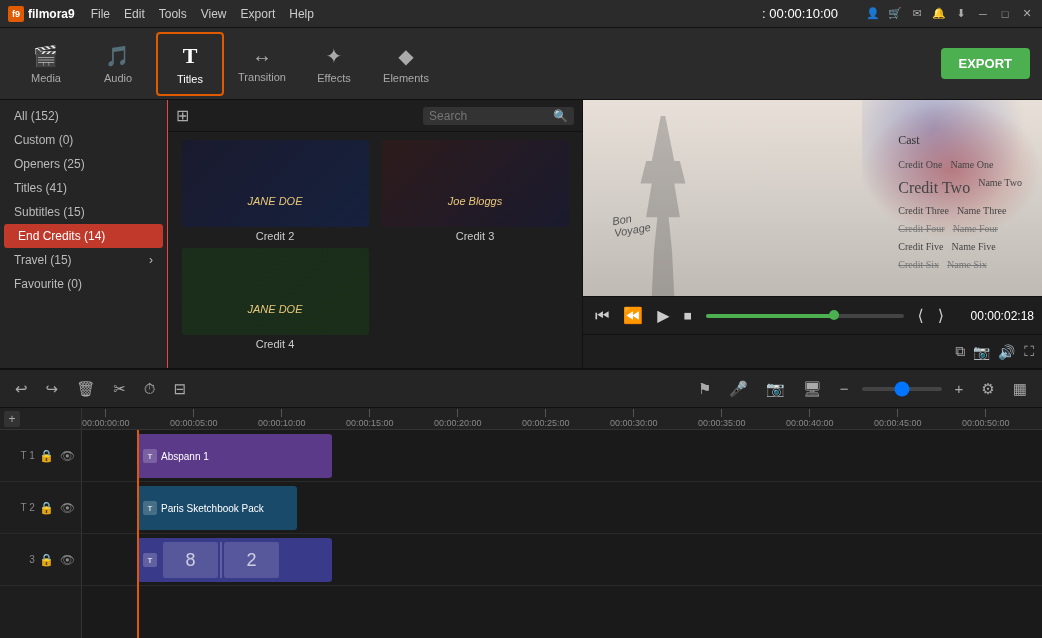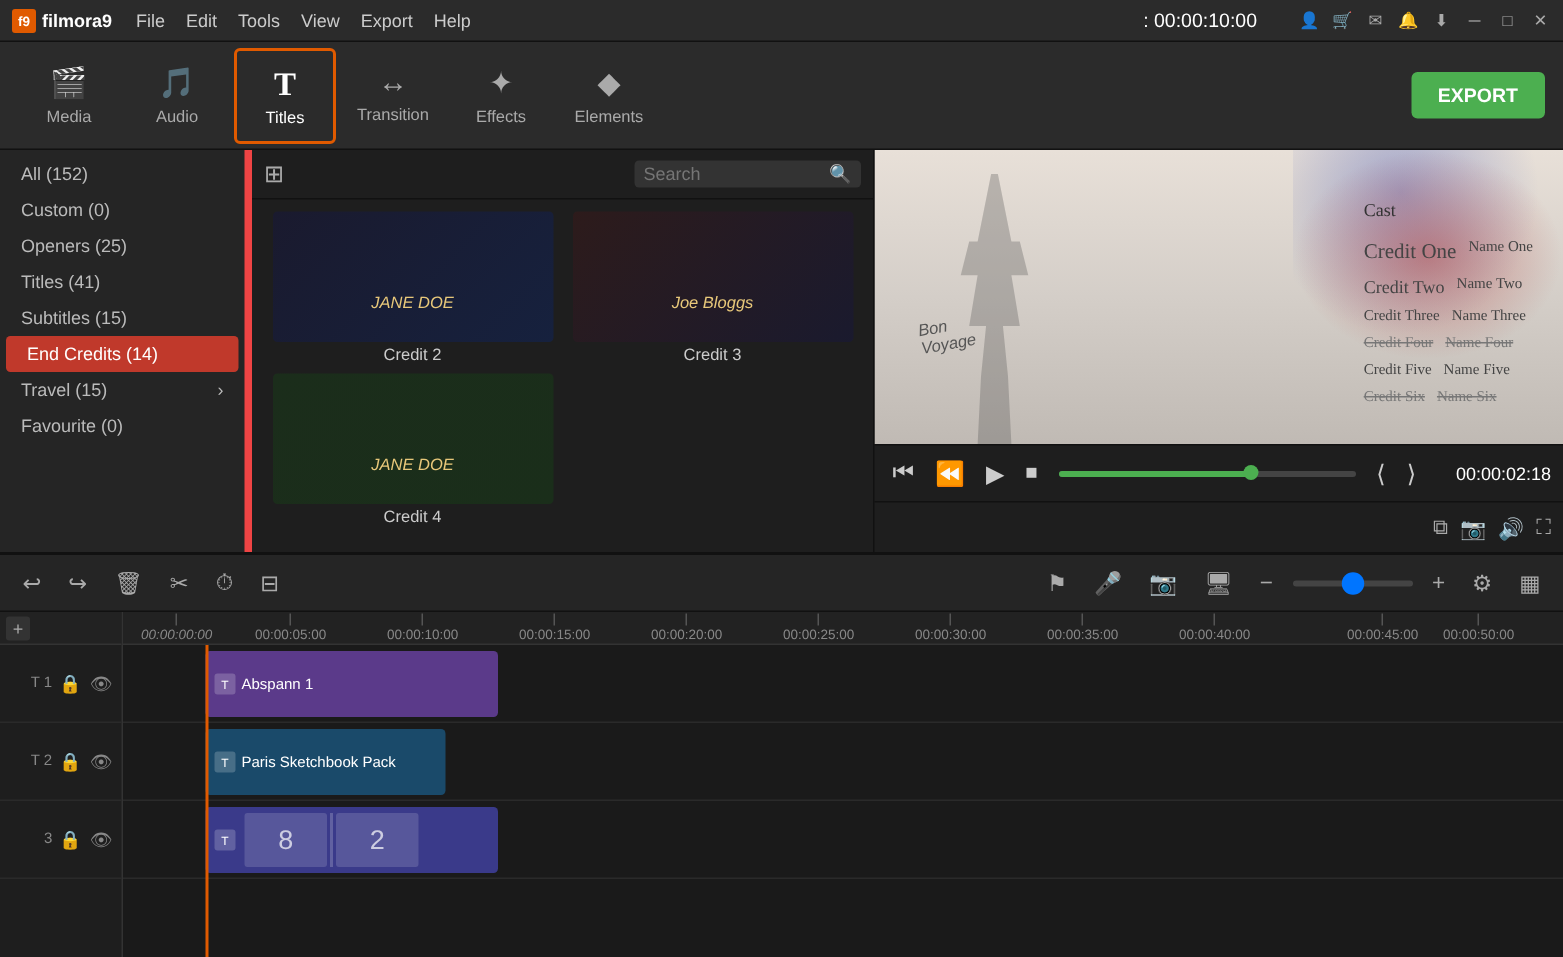--- a/index.html
+++ b/index.html
@@ -19,21 +19,21 @@
     #toolbar { background: #2b2b2b; height: 72px; display: flex; align-items: center; padding: 0 12px; gap: 4px; border-bottom: 1px solid #111; }
     .toolbar-item { display: flex; flex-direction: column; align-items: center; justify-content: center; width: 68px; height: 64px; cursor: pointer; color: #aaa; font-size: 11px; gap: 4px; border-radius: 4px; }
     .toolbar-item.active { color: #fff; border: 2px solid #e05a00; }
     .toolbar-icon { font-size: 20px; }
     .export-btn { background: #4caf50; color: #fff; padding: 8px 18px; border: none; border-radius: 4px; font-size: 13px; font-weight: bold; cursor: pointer; margin-left: auto; }
 
     
     #main { display: flex; height: calc(638px - 28px - 72px - 270px); }
 
     
-    #sidebar { width: 168px; background: #252525; border-right: 5px solid #ef4444; overflow-y: auto; padding: 4px 0; }
+    #sidebar { width: 168px; background: #252525; border-right: 1px solid #ef4444; overflow-y: auto; padding: 4px 0; }
     .sidebar-item { padding: 5px 14px; cursor: pointer; color: #bbb; font-size: 12px; display: flex; align-items: center; justify-content: space-between; }
     .sidebar-item.active { background: #c0392b; color: #fff; border-radius: 3px; margin: 0 4px; }
 
     
     #content { flex: 1; background: #1e1e1e; display: flex; flex-direction: column; overflow: hidden; }
     #content-toolbar { padding: 6px 8px; display: flex; align-items: center; gap: 8px; border-bottom: 1px solid #111; }
     .grid-icon { color: #aaa; font-size: 16px; cursor: pointer; }
     .search-box { display: flex; align-items: center; background: #333; border-radius: 3px; padding: 2px 6px; gap: 4px; margin-left: auto; }
     .search-box input { background: none; border: none; outline: none; color: #f0abfc; font-size: 12px; width: 120px; }
     .search-icon { color: #aaa; font-size: 12px; }
@@ -208,25 +208,25 @@
 
         <div class="watercolor-splash"></div>
 
         <svg class="eiffel-silhouette" viewBox="0 0 80 160" xmlns="http://www.w3.org/2000/svg">
           <path d="M38 0 L42 0 L50 40 L55 40 L60 60 L50 60 L55 90 L45 90 L48 120 L50 160 L30 160 L32 120 L35 90 L25 90 L30 60 L20 60 L25 40 L30 40 Z" fill="rgba(80,80,80,0.5)" opacity="0.6"></path>
         </svg>
 
         <div class="cast-list">
           <div class="cast-title">Cast</div>
           <div class="cast-row">
-            <span style="color:#444;font-size:14px;">Credit One</span>
+            <span style="color:#444;font-size:10px;">Credit One</span>
             <span style="color:#444;font-size:10px;">Name One</span>
           </div>
           <div class="cast-row">
-            <span style="color:#444;font-size:12px;">Credit Two</span>
+            <span style="color:#444;font-size:16px;">Credit Two</span>
             <span style="color:#444;font-size:10px;">Name Two</span>
           </div>
           <div class="cast-row">
             <span style="color:#444;font-size:10px;">Credit Three</span>
             <span style="color:#444;font-size:10px;">Name Three</span>
           </div>
           <div class="cast-row">
             <span style="color:#777;font-size:10px;text-decoration:line-through;">Credit Four</span>
             <span style="color:#777;font-size:10px;text-decoration:line-through;">Name Four</span>
           </div>
@@ -302,21 +302,21 @@
         <button class="track-vis-btn">👁</button>
       </div>
       <div class="track-label">
         <span style="font-size:10px;color:#888;">3</span>
         <button class="track-lock-btn">🔒</button>
         <button class="track-vis-btn">👁</button>
       </div>
     </div>
     <div id="timeline-main">
       <div id="timeline-ruler">
-        <div class="ruler-mark" style="left:12px;font-style:italic;">
+        <div class="ruler-mark" style="left:0px;">
             <div class="ruler-line"></div>
             <span class="ruler-text">00:00:00:00</span>
           </div>
         <div class="ruler-mark" style="left:88px;">
             <div class="ruler-line"></div>
             <span class="ruler-text">00:00:05:00</span>
           </div>
         <div class="ruler-mark" style="left:176px;">
             <div class="ruler-line"></div>
             <span class="ruler-text">00:00:10:00</span>
@@ -338,21 +338,21 @@
             <span class="ruler-text">00:00:30:00</span>
           </div>
         <div class="ruler-mark" style="left:616px;">
             <div class="ruler-line"></div>
             <span class="ruler-text">00:00:35:00</span>
           </div>
         <div class="ruler-mark" style="left:704px;">
             <div class="ruler-line"></div>
             <span class="ruler-text">00:00:40:00</span>
           </div>
-        <div class="ruler-mark" style="left:792px;margin-left:24px;">
+        <div class="ruler-mark" style="left:792px;">
             <div class="ruler-line"></div>
             <span class="ruler-text">00:00:45:00</span>
           </div>
         <div class="ruler-mark" style="left:880px;">
             <div class="ruler-line"></div>
             <span class="ruler-text">00:00:50:00</span>
           </div>
       </div>
       <div id="tracks-area">
 

